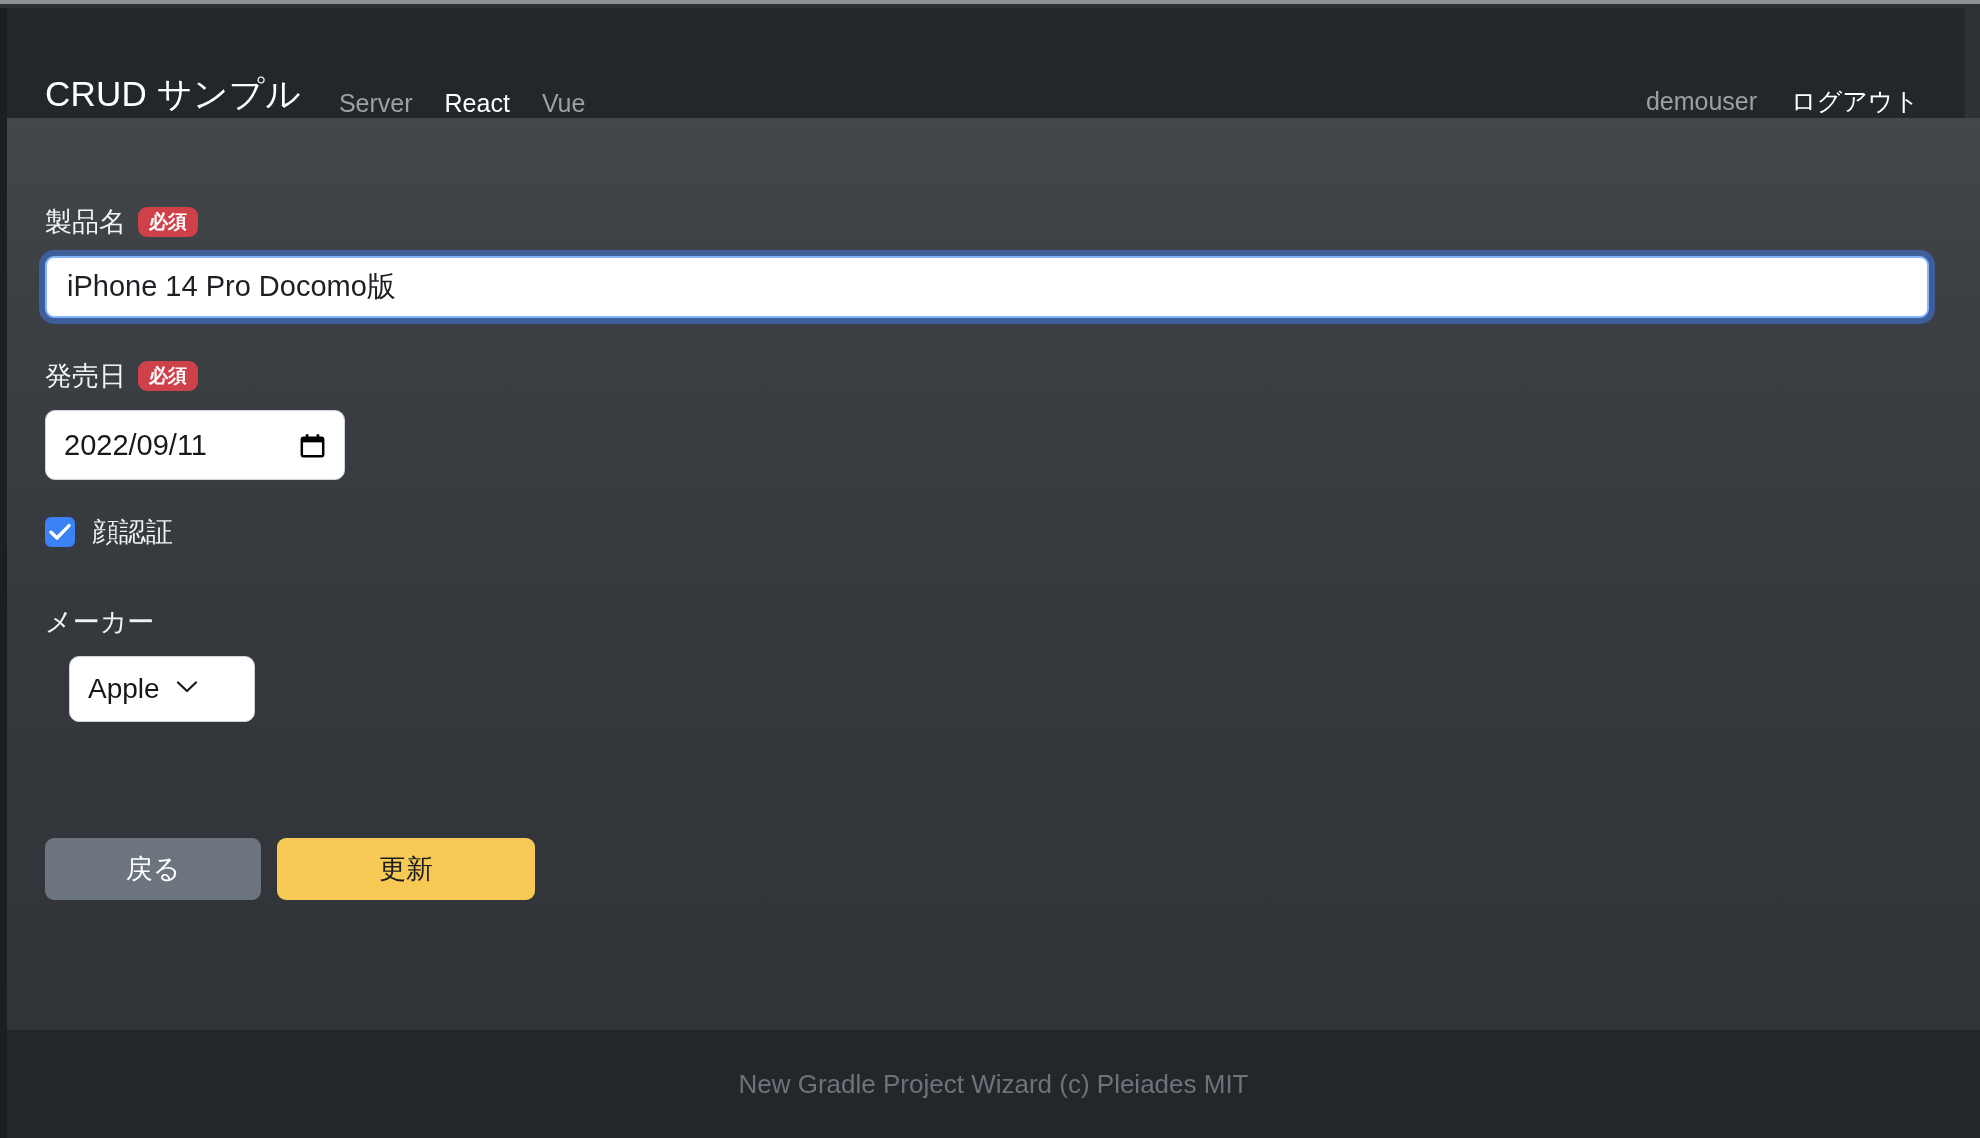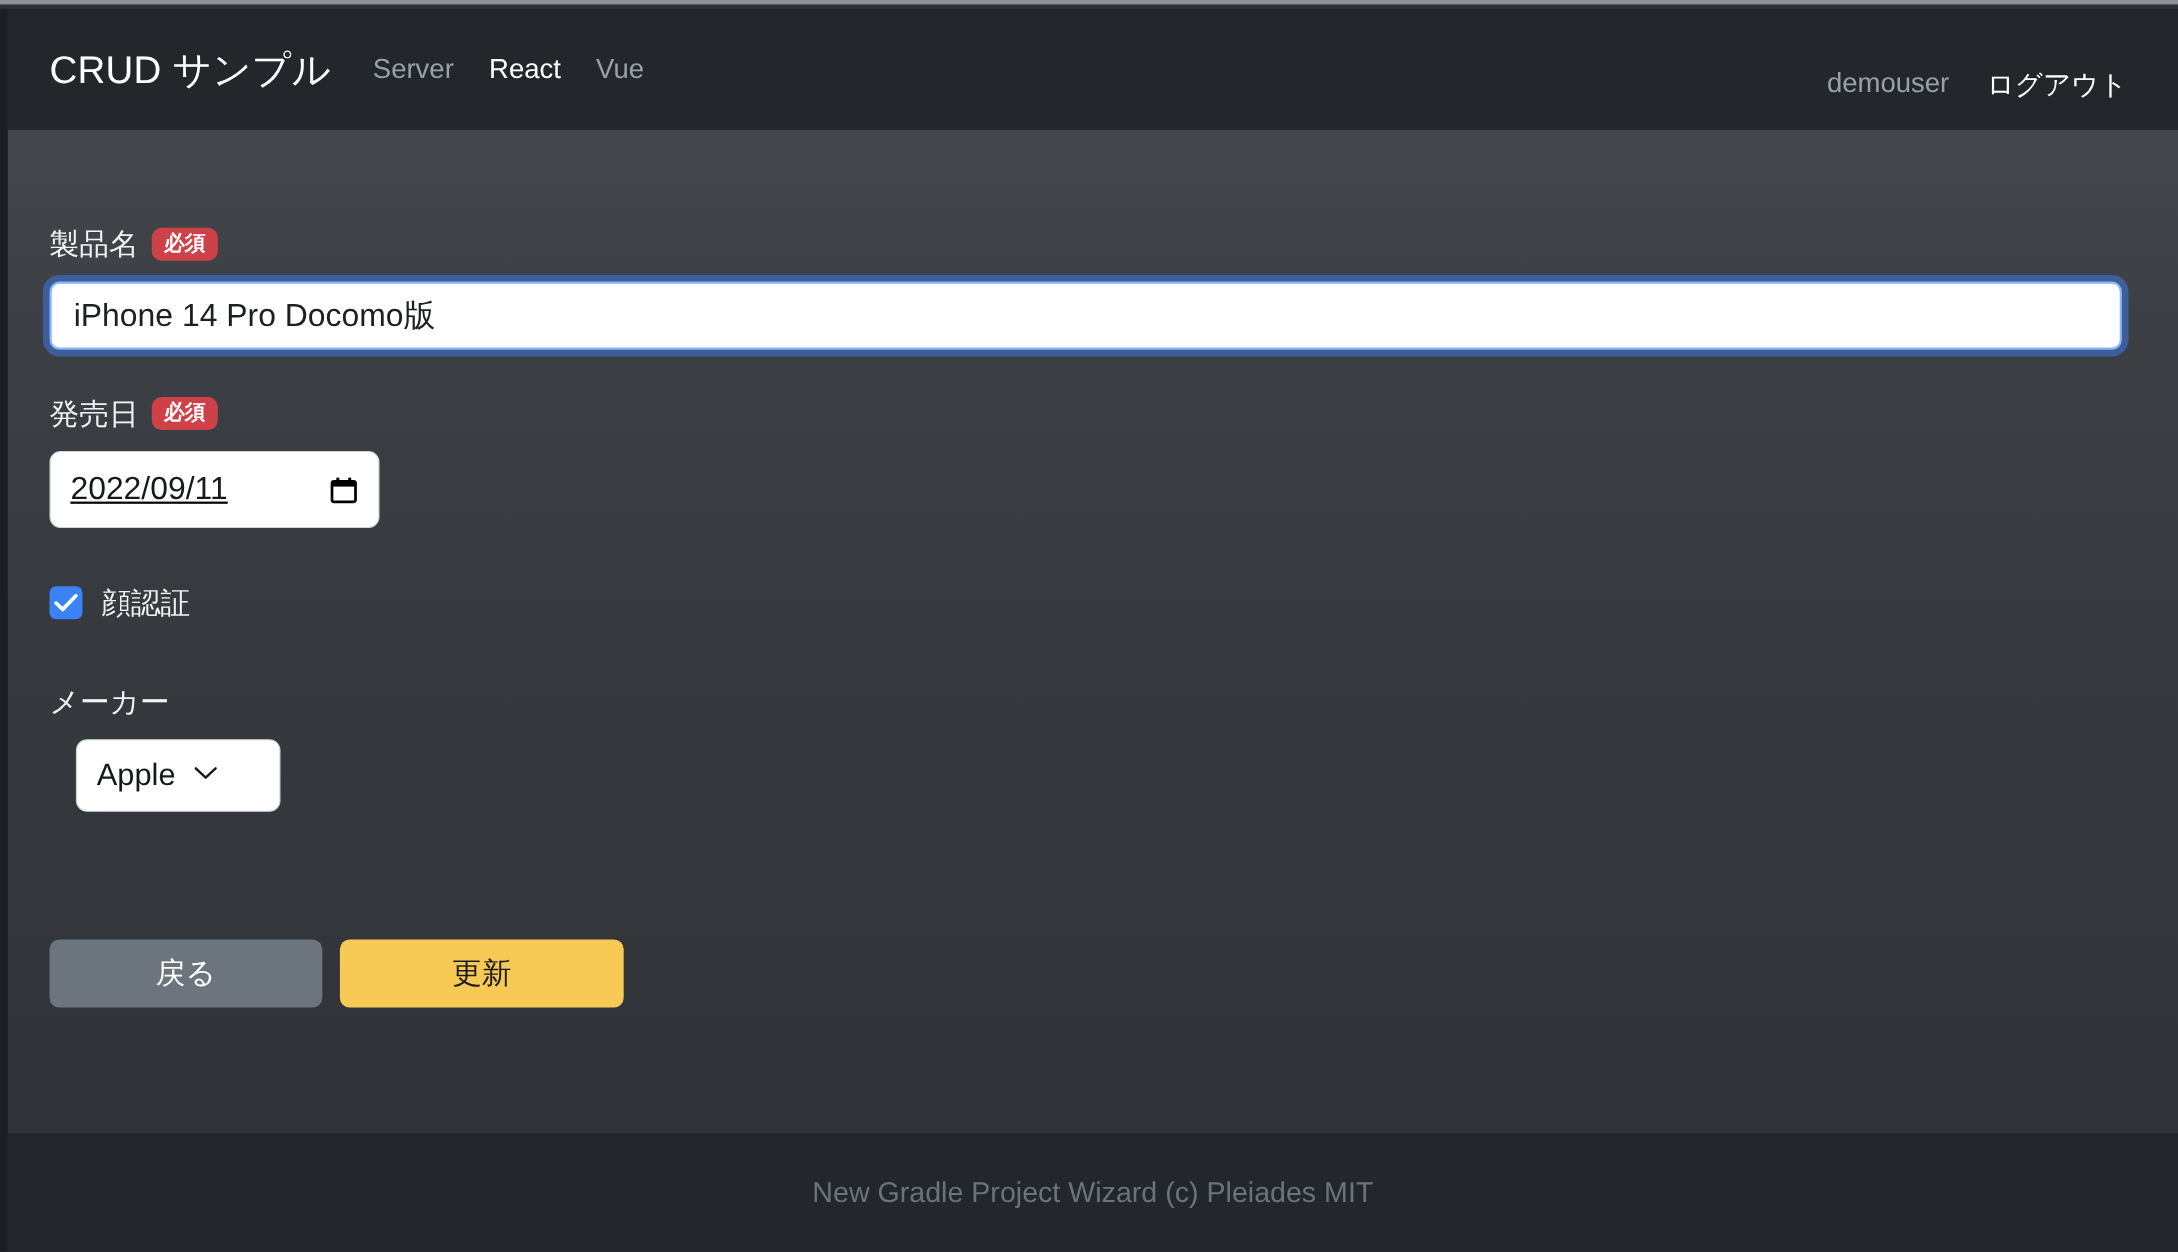--- a/index.html
+++ b/index.html
@@ -29,25 +29,25 @@
     position: absolute;
     left: 0; top: 4px; bottom: 0;
     width: 7px;
     background: #1c1f22;
     z-index: 5;
   }
 
   
   .navbar {
     position: absolute;
-    left: 7px; right: 0; top: 4px;
+    left: 7px; right: 15px; top: 4px;
     height: 110px;
     background: #23272b;
     display: flex;
-    align-items: center;
+    align-items: flex-end;
     padding: 0 46px 0 38px;
   }
   .brand {
     color: #ffffff;
     font-size: 35px;
     letter-spacing: 0.2px;
     white-space: nowrap;
     margin-right: 38px;
     cursor: pointer;
   }
@@ -144,23 +144,22 @@
   
   .date-input {
     width: 300px;
     height: 70px;
     background: #ffffff;
     border: 1px solid #ced4da;
     border-radius: 10px;
     display: flex;
     align-items: center;
     padding: 0 18px;
-    margin-bottom: 50px;
-    cursor: pointer;
-    text-decoration: underline;
+    margin-bottom: 34px;
+    cursor: pointer;
   }
   .date-text {
     font-size: 29px;
     color: #16191c;
     flex: 1;
     white-space: nowrap;
   }
   .cal-icon {
     width: 27px;
     height: 27px;
@@ -241,21 +240,21 @@
     font-size: 27px;
     font-family: "Liberation Sans", "DejaVu Sans", sans-serif;
     cursor: pointer;
     height: 62px;
     display: flex;
     align-items: center;
     justify-content: center;
     white-space: nowrap;
   }
   .btn-back {
-    width: 248px;
+    width: 216px;
     background: #6c757d;
     color: #ffffff;
   }
   .btn-update {
     width: 258px;
     background: #f7ca55;
     color: #1a1c1f;
   }
 
   

